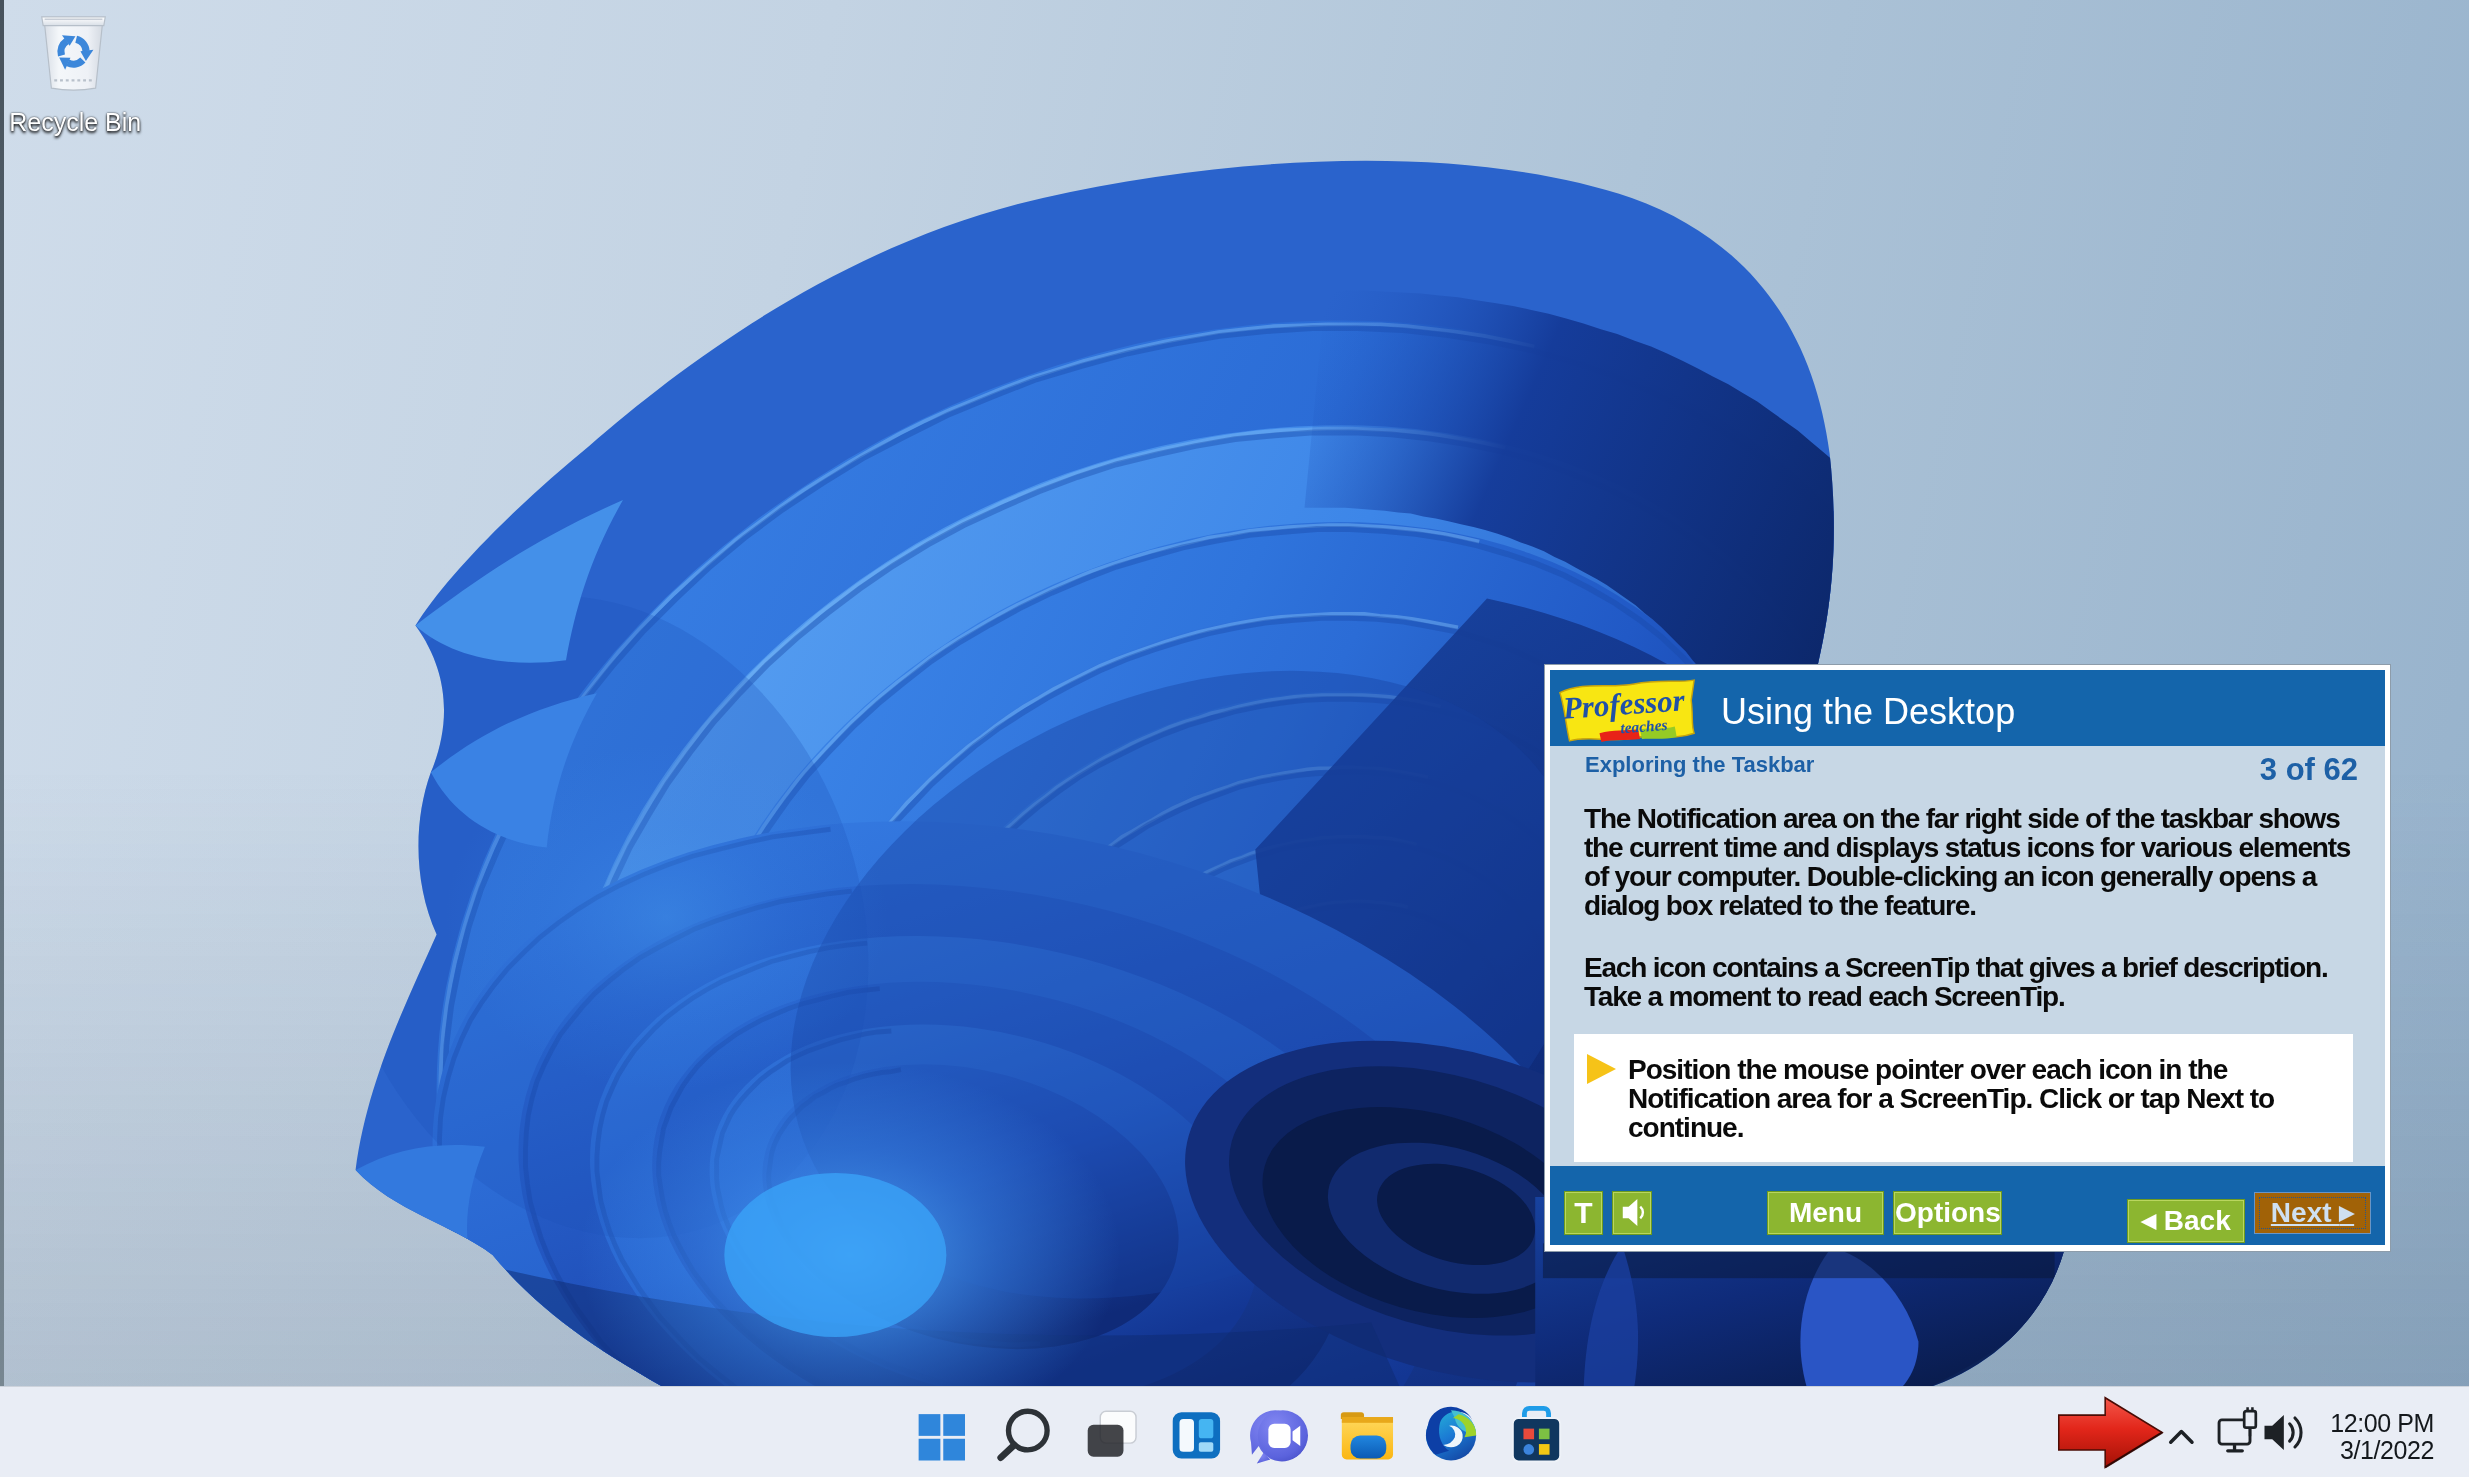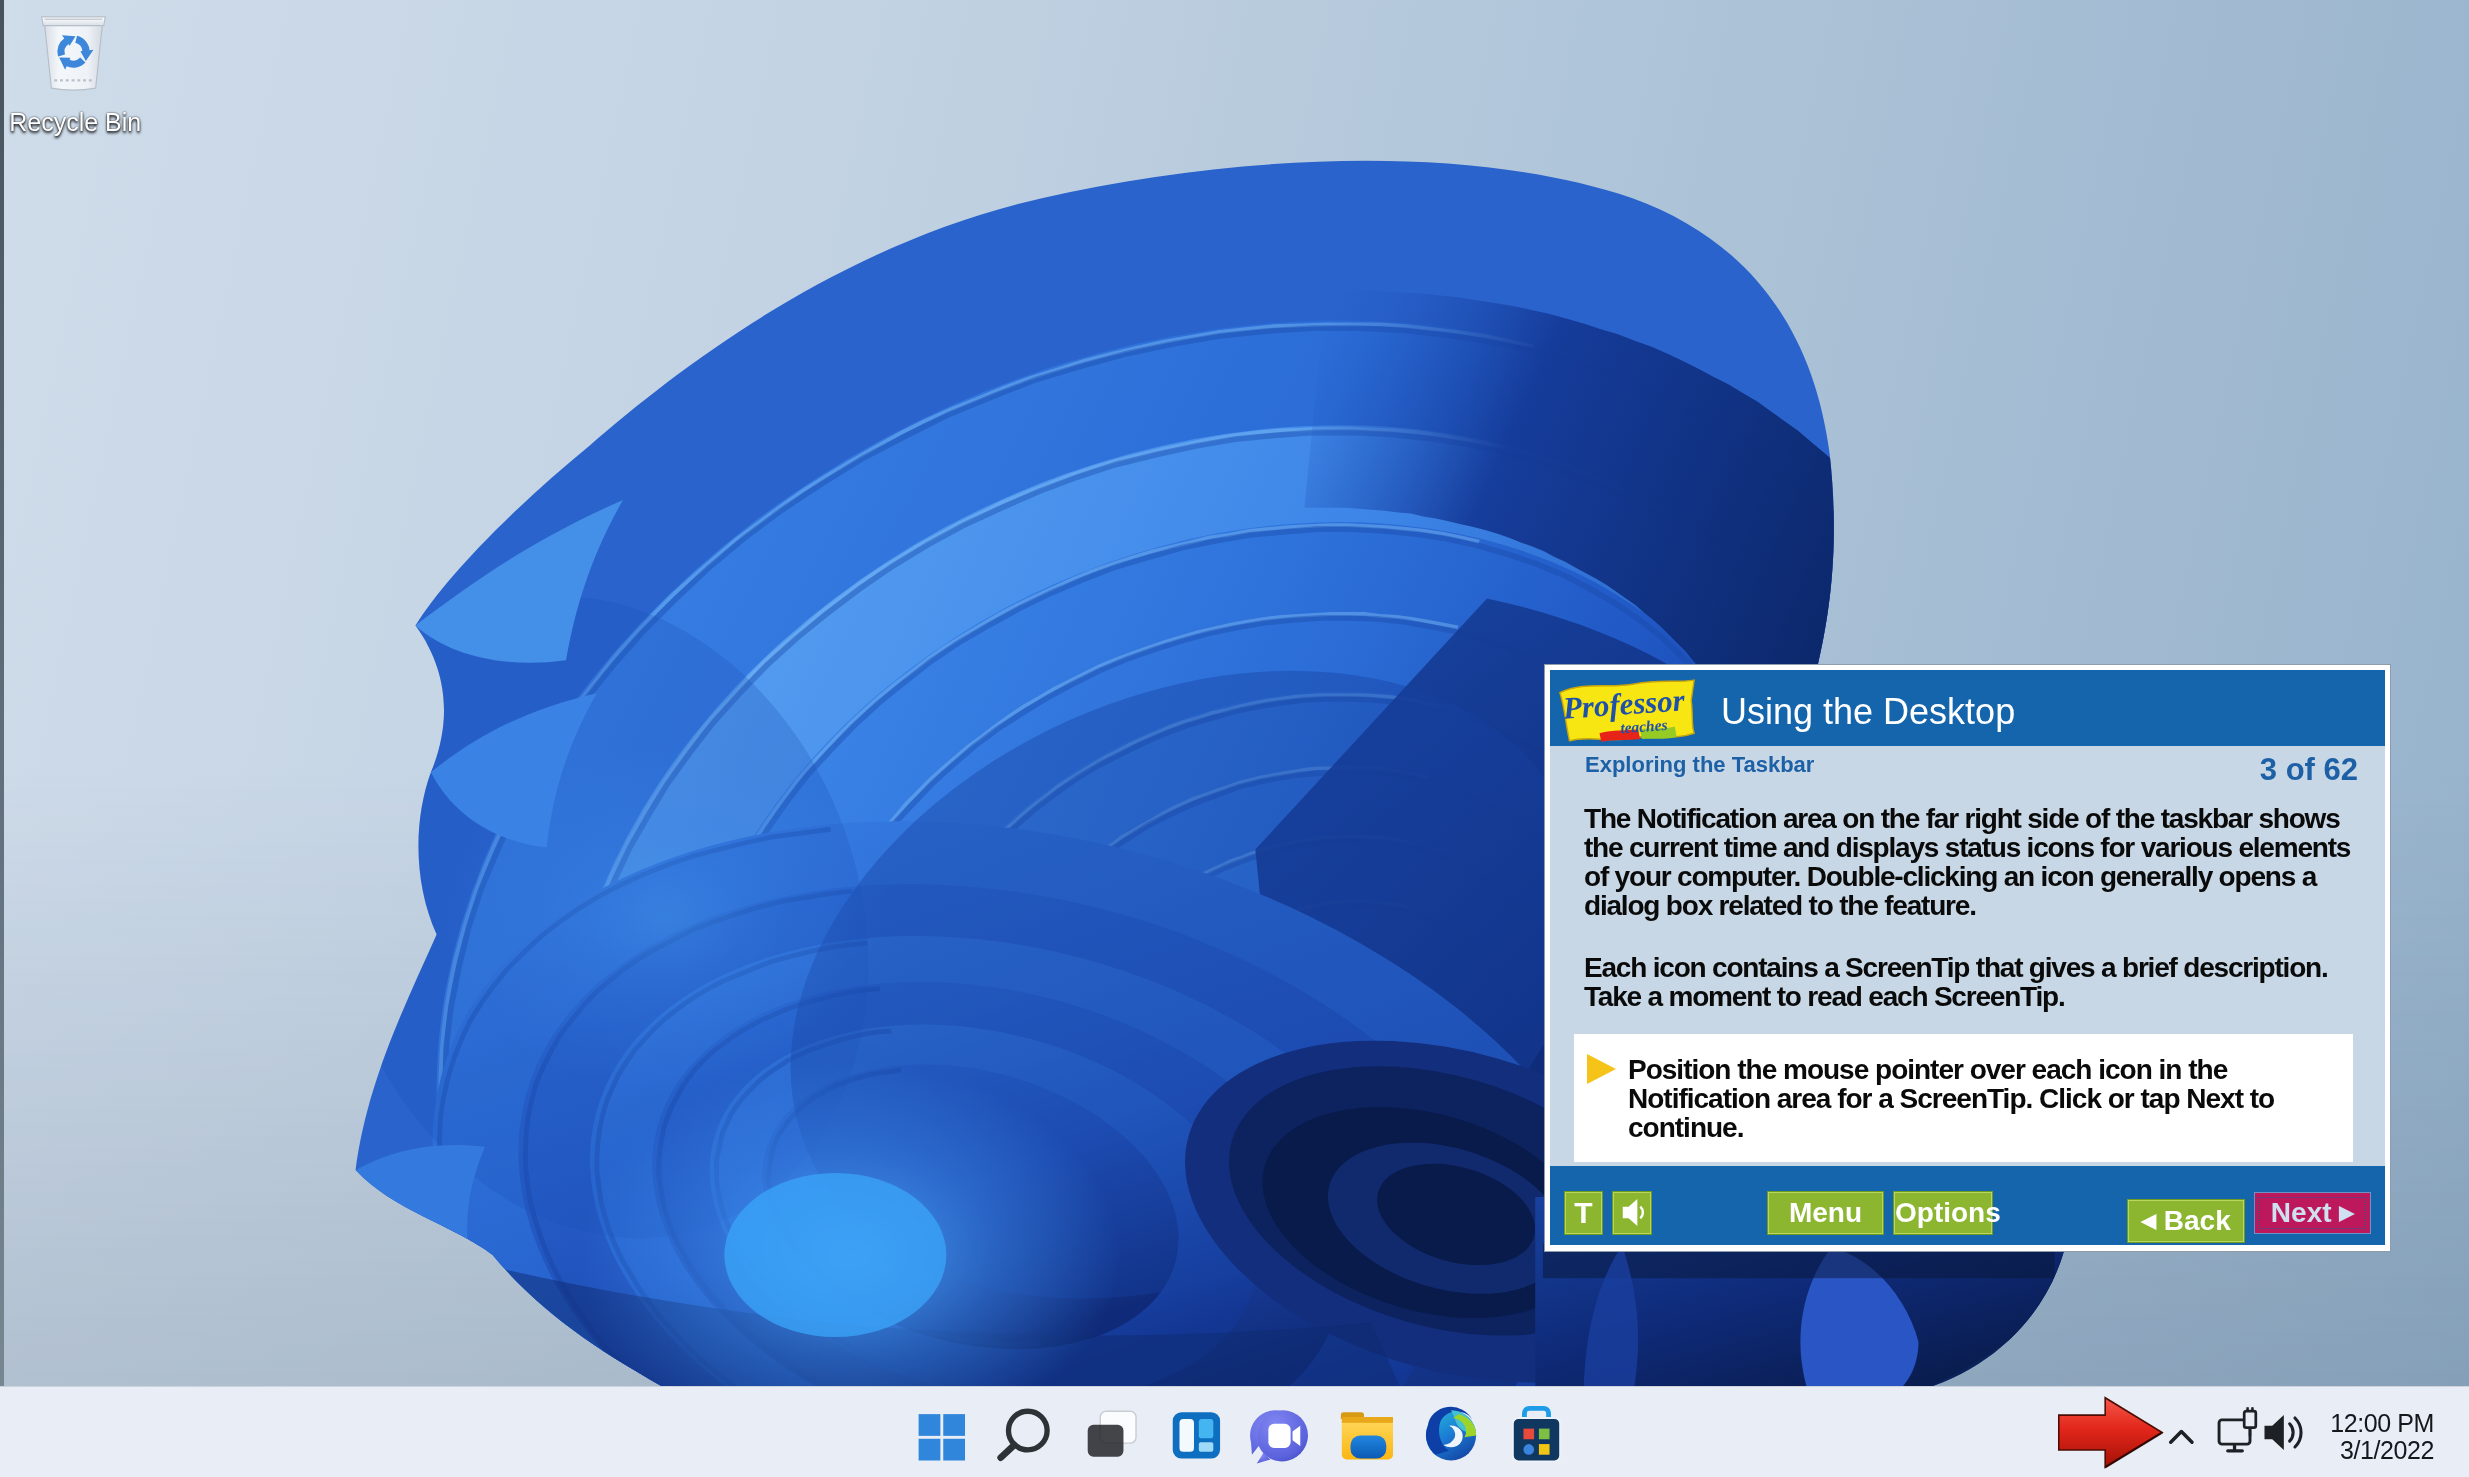--- a/index.html
+++ b/index.html
@@ -26,23 +26,23 @@
   #whitebox{left:29px;top:369px;width:779px;height:128px;background:#fff;}
   #tri{left:42px;top:389px;width:0;height:0;border-left:29px solid #f6c318;
        border-top:15.4px solid transparent;border-bottom:15.4px solid transparent;}
   #boxtext{left:83px;top:390px;letter-spacing:-1px;}
   #dlgfoot{left:4.8px;top:501px;width:835px;height:79px;background:#1465ab;}
   .gbtn{background:#8cb630;border:1.9px solid #b9d65e;box-shadow:0 0 0 1px #6d9a20;
         color:#fff;font-weight:bold;font-size:28px;text-align:center;box-sizing:border-box;}
   #btnT{left:20px;top:527px;width:37px;height:42px;line-height:39px;font-size:30px;}
   #btnSpk{left:68px;top:527px;width:38px;height:42px;}
   #btnMenu{left:223px;top:527px;width:115px;height:42px;line-height:39px;}
-  #btnOpt{left:349px;top:527px;width:98px;height:42px;line-height:39px;}
+  #btnOpt{left:349px;top:527px;width:107px;height:42px;line-height:39px;}
   #btnBack{left:583px;top:527px;width:116px;height:42px;line-height:39px;margin-top:8px;}
-  #btnNext{left:709px;top:527px;width:117px;height:42px;line-height:39px;background:#be185d;border:1.9px solid #6a95c5;box-shadow:none;color:#cfe0f1;outline:1px dotted #27568e;outline-offset:-6.8px;}
+  #btnNext{left:709px;top:527px;width:117px;height:42px;line-height:39px;background:#a16207;border:1.9px solid #6a95c5;box-shadow:none;color:#cfe0f1;outline:1px dotted #27568e;outline-offset:-6.8px;text-decoration:underline;}
   
   #taskbar{left:0;top:1386px;width:2470px;height:91px;background:#e9edf5;border-top:1px solid #cdd3dc;box-sizing:border-box;}
   #tray{right:36px;top:1410px;text-align:right;color:#14181c;font-size:25px;line-height:27px;letter-spacing:-0.4px;}
 </style>
 </head>
 <body>
 <div class="abs" id="leftedge"></div>
 
 <div class="abs" id="bloom" style="left:0;top:0;width:2470px;height:1477px;"><svg width="2470" height="1477" viewBox="0 0 2558 1530" xmlns="http://www.w3.org/2000/svg">
 <defs>

